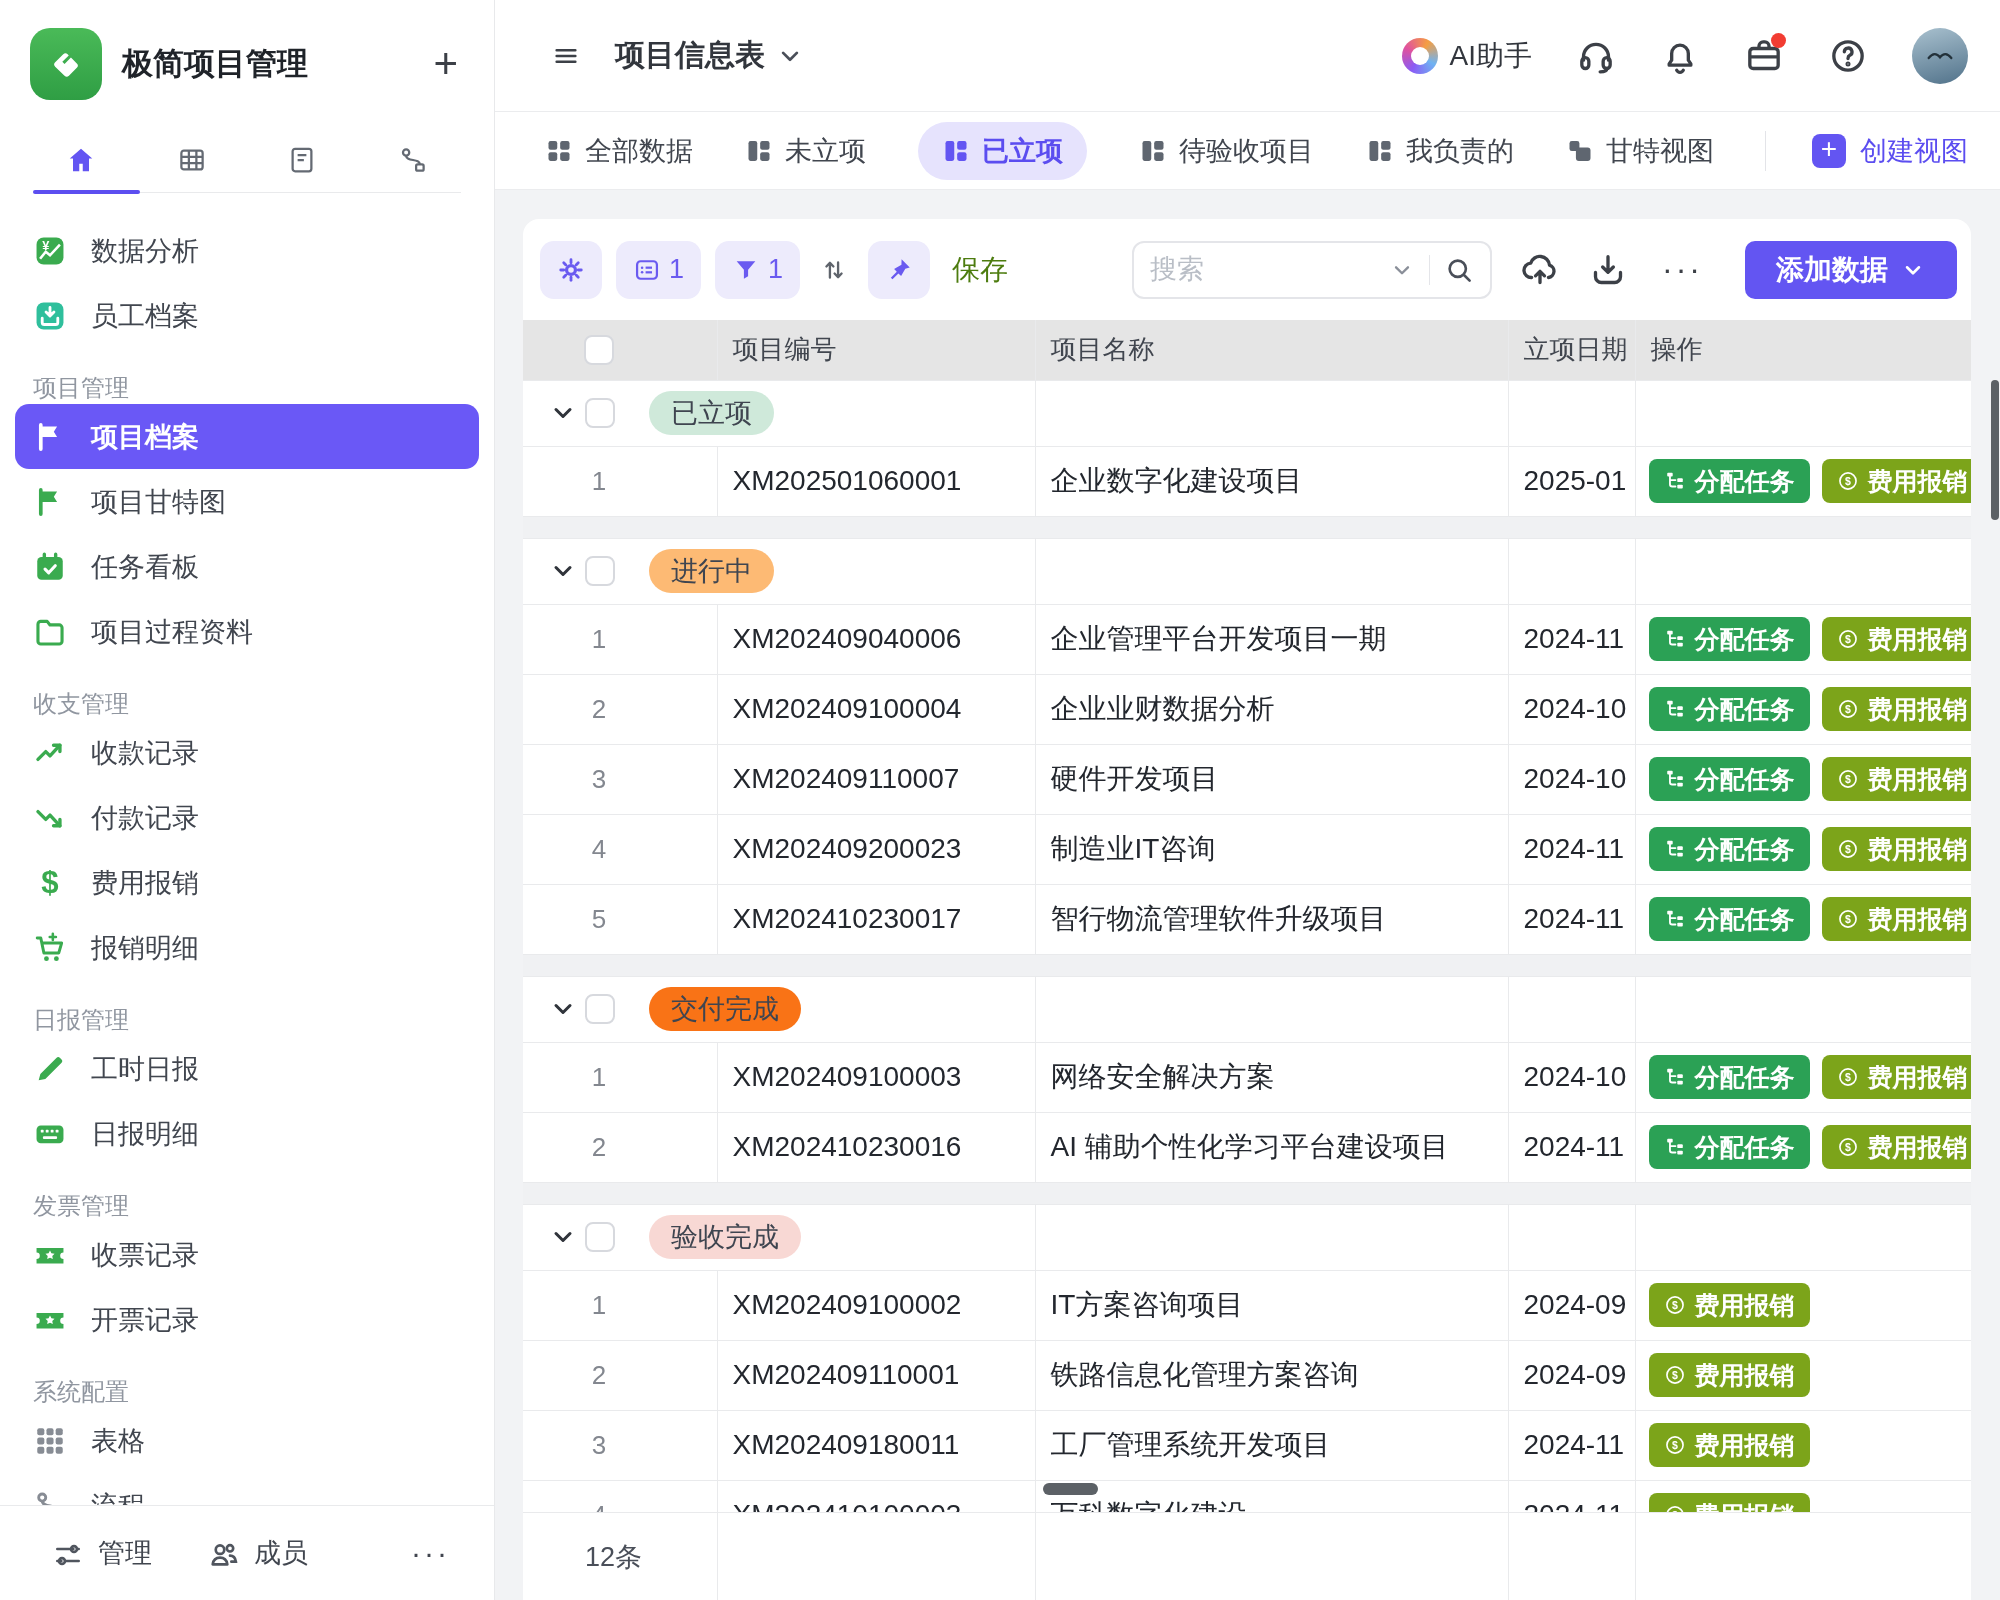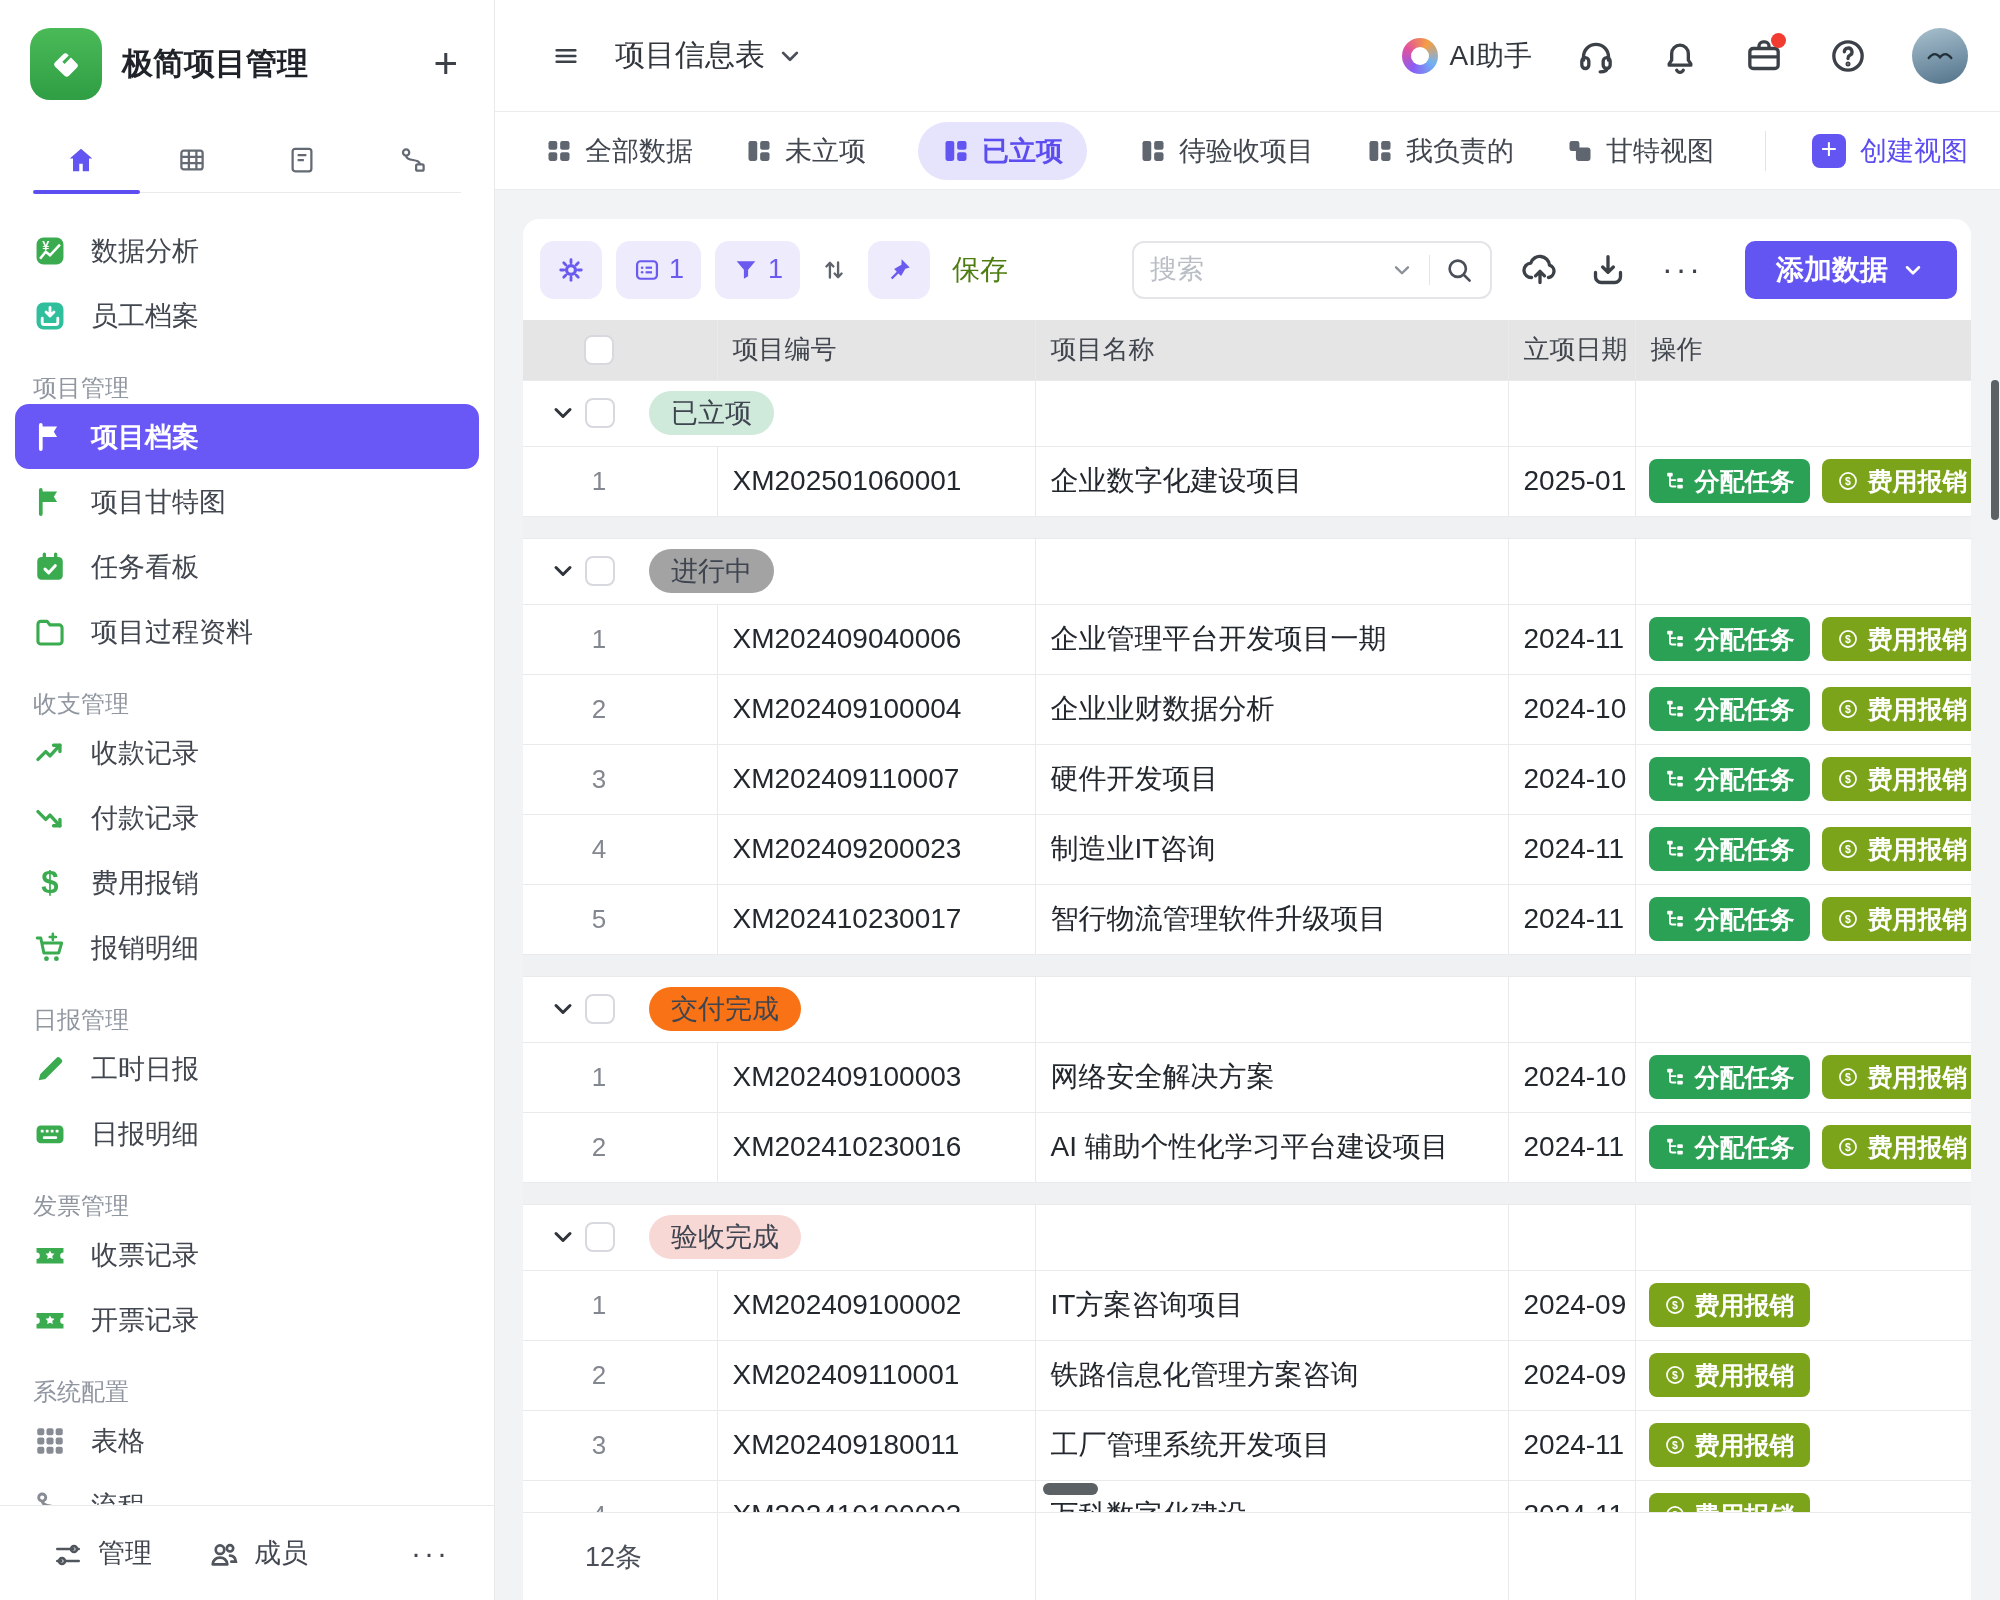--- a/index.html
+++ b/index.html
@@ -25,21 +25,21 @@
   .side-item.active .sicon { color:#fff; }
   .side-footer { height:95px; flex:none; border-top:1px solid #e9eaec; display:flex; align-items:center; padding:0 44px 0 52px; gap:56px; font-size:27px; color:#41464f; }
   .foot-item { display:flex; align-items:flex-end; gap:14px; cursor:pointer; }
   .foot-item .ficon { width:32px; height:32px; color:#50555e; }
   .foot-more { margin-left:auto; font-size:30px; letter-spacing:3px; color:#41464f; cursor:pointer; }
 
   
   .main { flex:1; min-width:0; display:flex; flex-direction:column; }
   .main-header { height:112px; flex:none; display:flex; align-items:center; padding:0 32px 0 50px; border-bottom:1px solid #ebecee; }
   .hamburger { width:42px; height:42px; padding:7px; color:#3c4047; cursor:pointer; }
-  .page-title { font-size:30px; font-weight:400; color:#32363d; margin-left:28px; }
+  .page-title { font-size:30px; font-weight:700; color:#32363d; margin-left:28px; }
   .title-chev { width:30px; height:30px; color:#4a4f59; margin-left:10px; cursor:pointer; }
   .header-right { margin-left:auto; display:flex; align-items:center; gap:44px; }
   .ai-entry { display:flex; align-items:center; gap:12px; cursor:pointer; }
   .ai-logo { width:36px; height:36px; border-radius:50%; background:conic-gradient(from 210deg,#8a5cf5,#e0529e,#f59e42,#6fb3f2,#8a5cf5); position:relative; }
   .ai-logo::after { content:""; position:absolute; inset:9px; background:#fff; border-radius:50%; }
   .ai-label { font-size:28px; color:#32363d; }
   .hicon { width:40px; height:40px; color:#3c4047; cursor:pointer; position:relative; }
   .hicon .reddot { position:absolute; right:-2px; top:-3px; width:15px; height:15px; border-radius:50%; background:#f23c32; }
   .avatar { width:56px; height:56px; border-radius:50%; background:linear-gradient(165deg,#a9c1cf,#51728a); padding:12px; cursor:pointer; }
 
@@ -636,21 +636,21 @@
               </tr>
               <tr class="group-row">
                 <td class="c1 br" colspan="2">
                   <div class="grp">
                     <span class="chev">
                       <svg viewBox="0 0 24 24" fill="none" stroke="currentColor" stroke-width="2.6" stroke-linecap="round" stroke-linejoin="round">
                         <path d="M6 9l6 6 6-6"></path>
                       </svg>
                     </span>
                     <div class="cbx"></div>
-                    <span class="badge" style="background: #a3a3a3;">进行中</span>
+                    <span class="badge" style="background: #fdba74;">进行中</span>
                   </div>
                 </td>
                 <td class="br"></td>
                 <td class="br"></td>
                 <td></td>
               </tr>
               <tr class="data-row">
                 <td class="c1 br"><span class="rownum">1</span></td>
                 <td class="br">XM202409040006</td>
                 <td class="br">企业管理平台开发项目一期</td>

